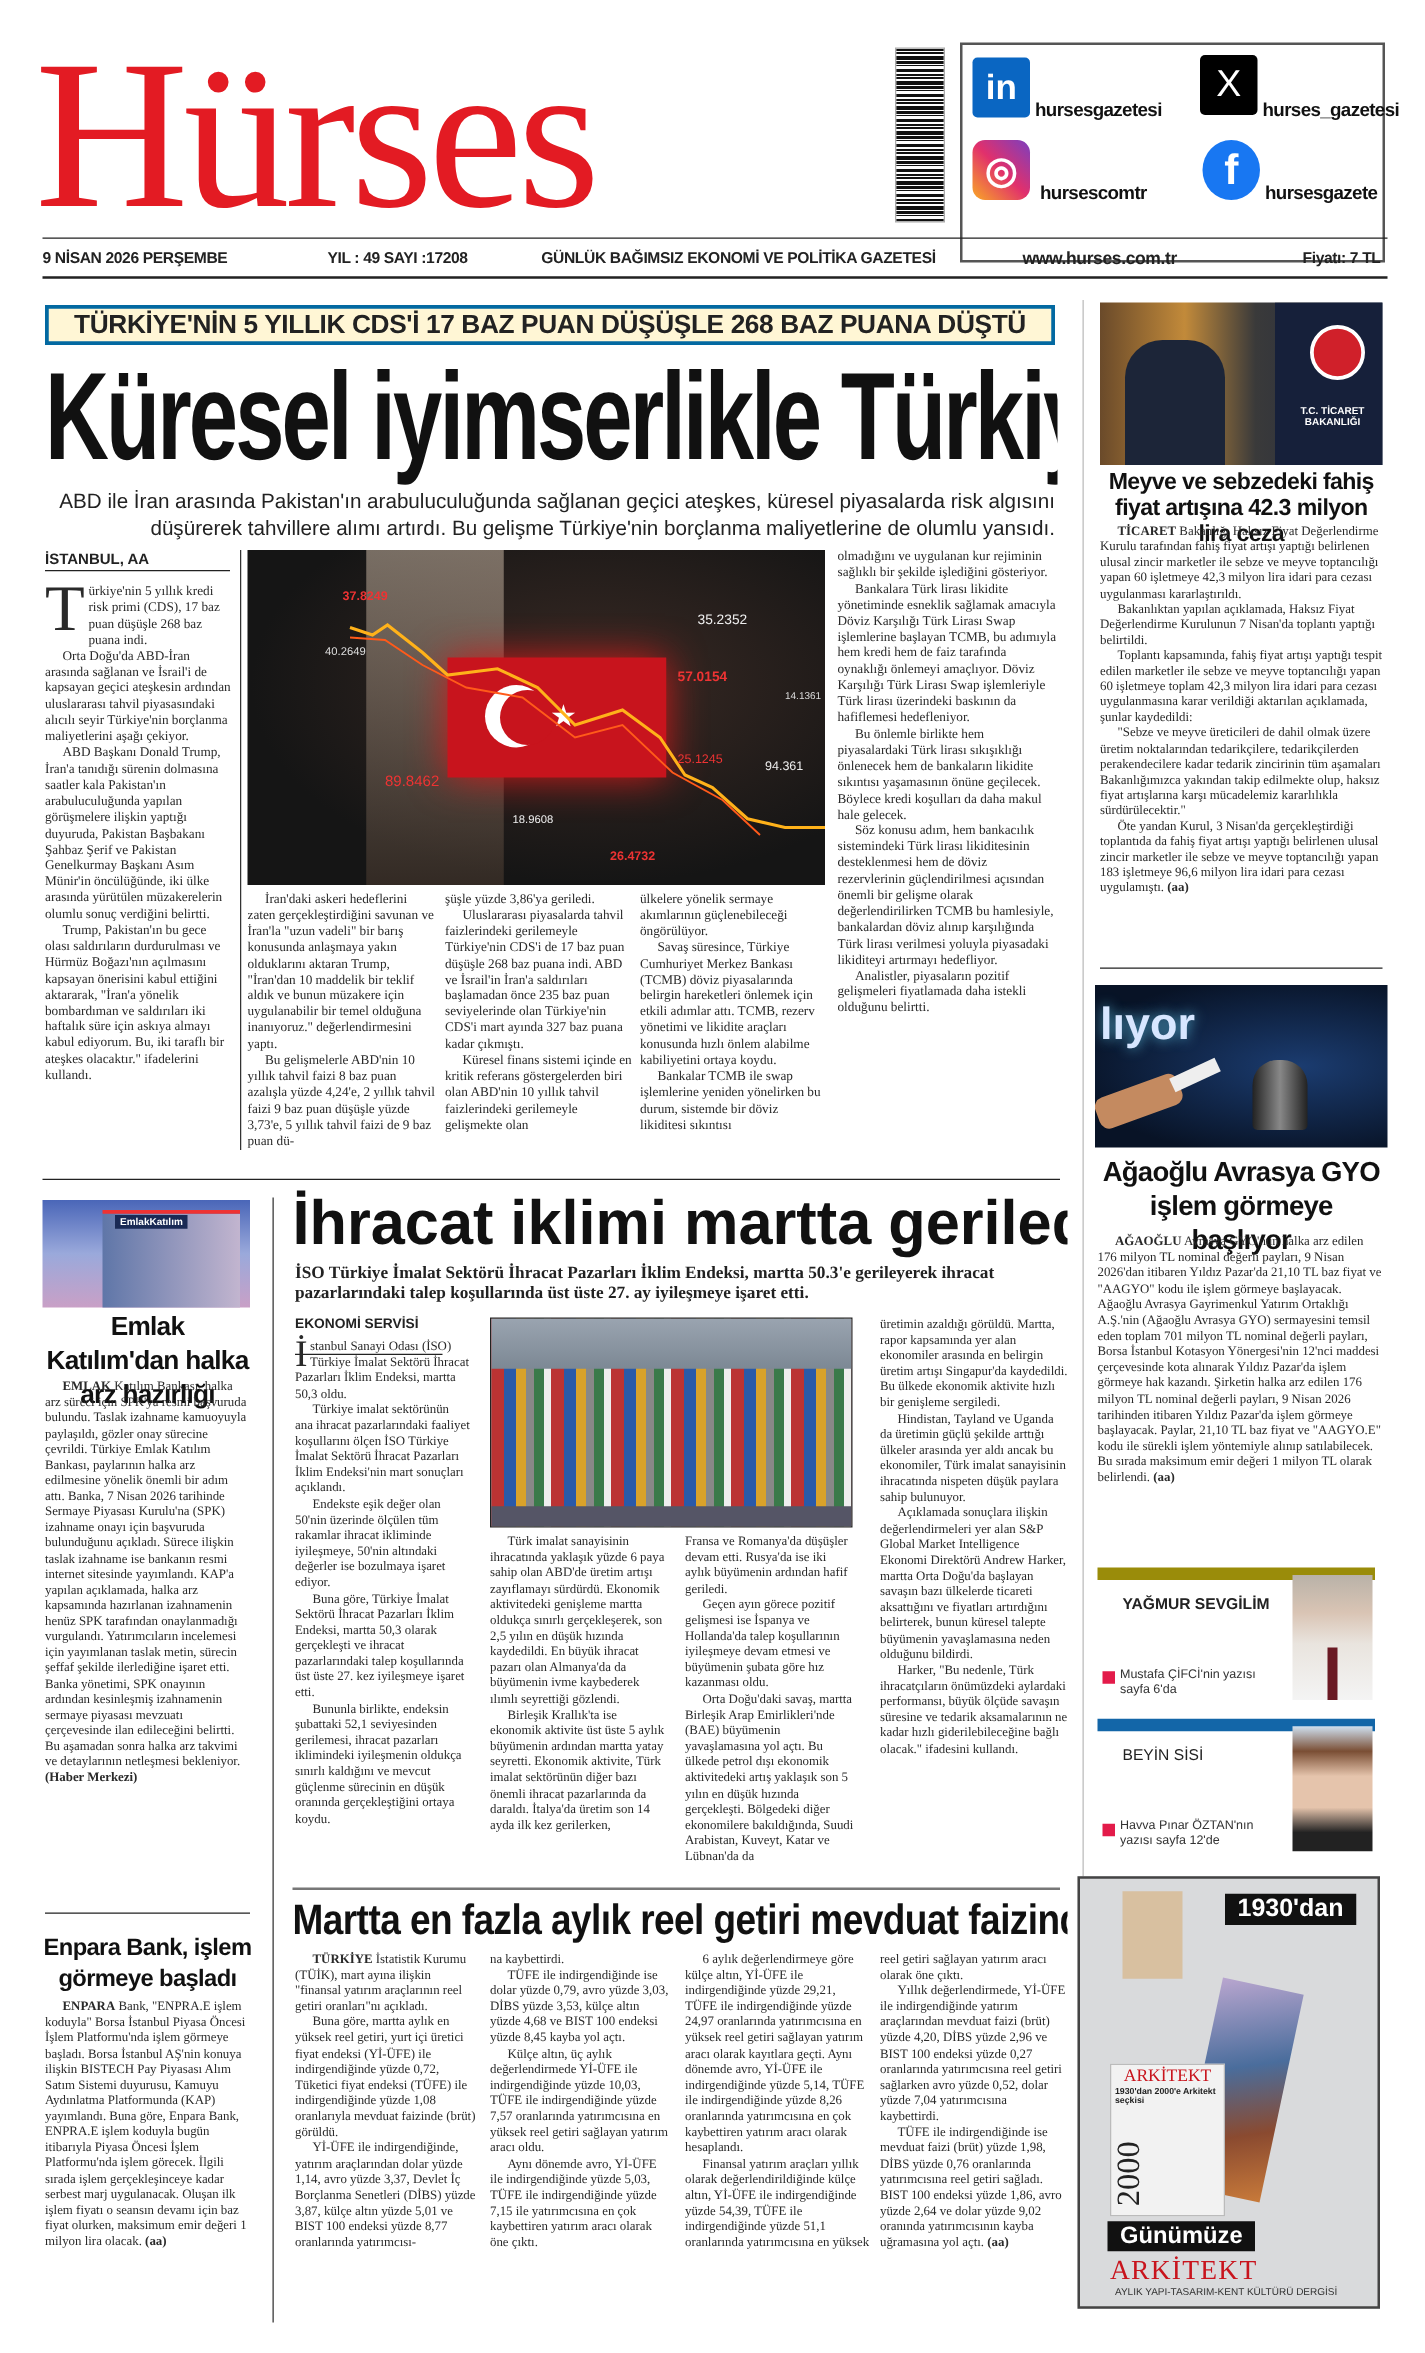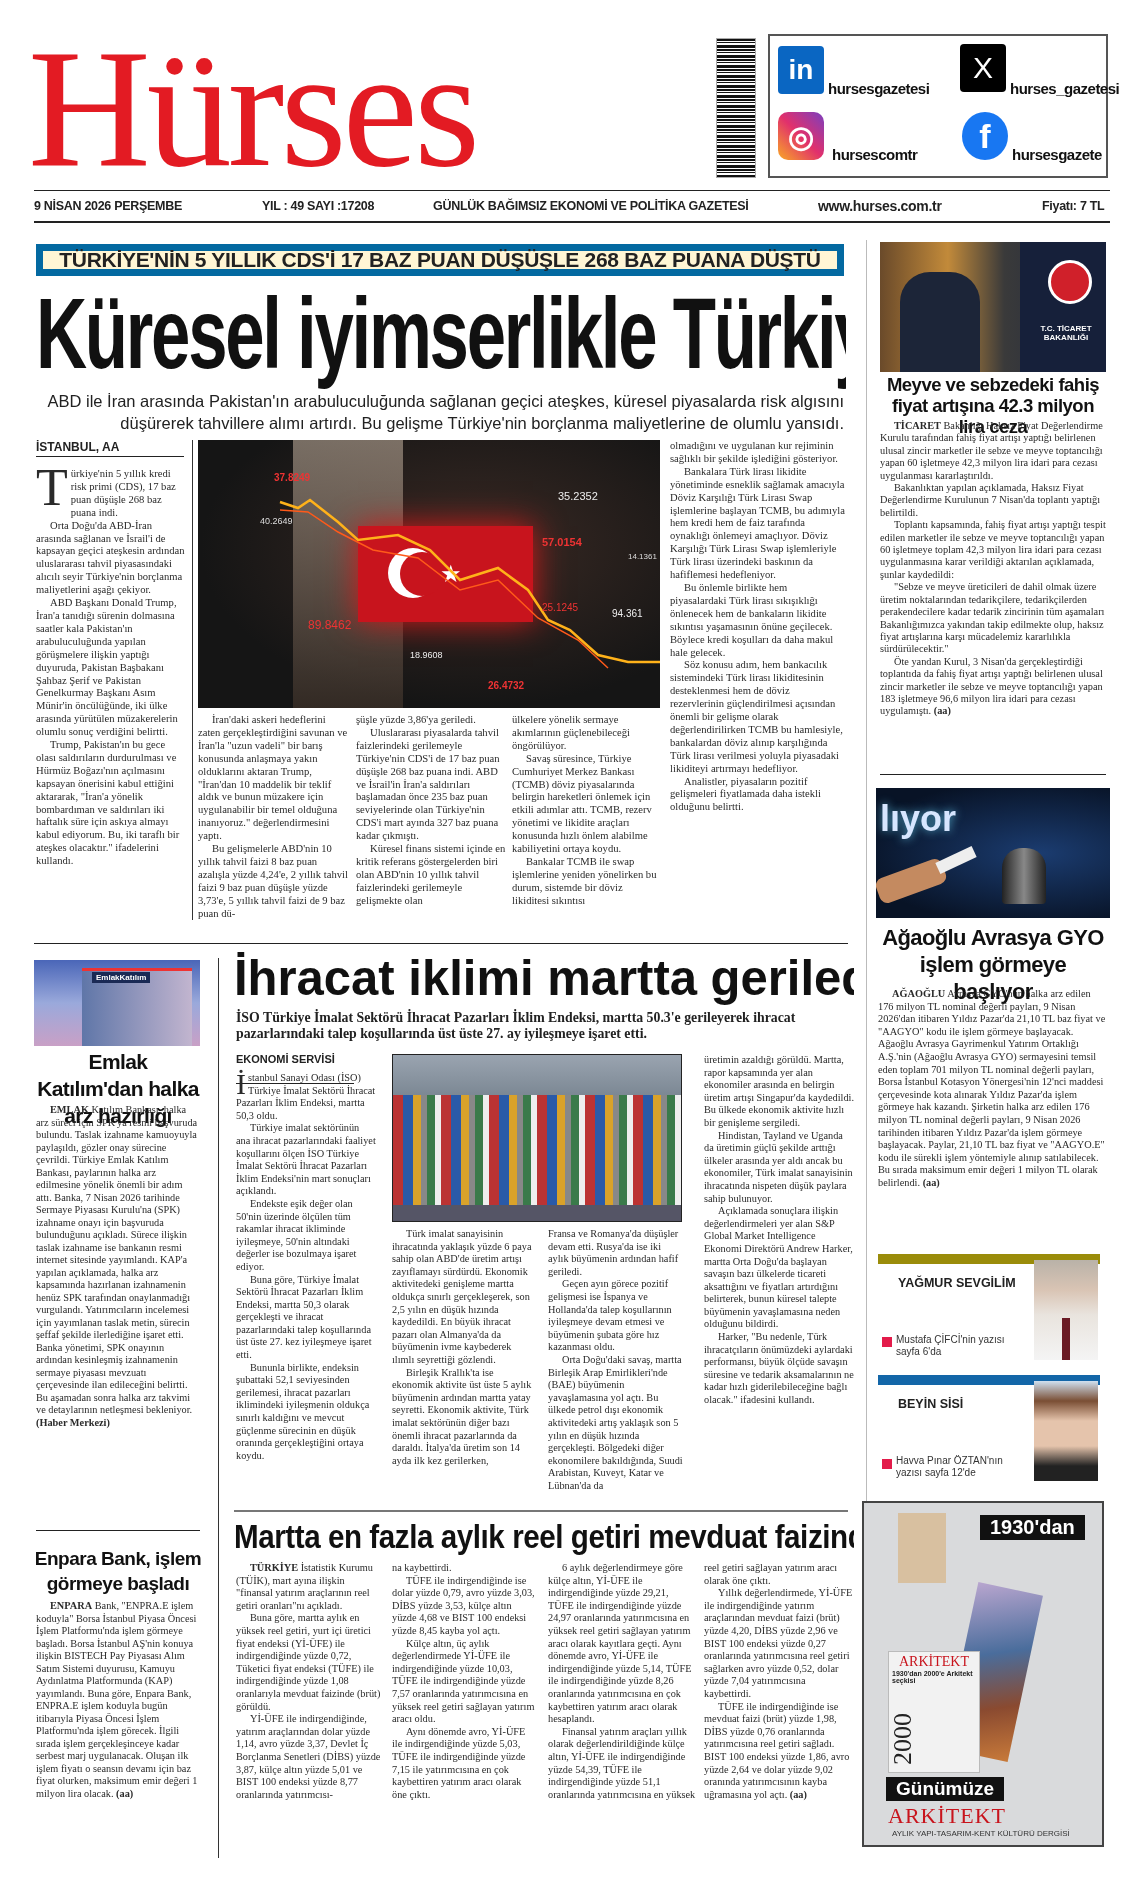--- a/index.html
+++ b/index.html
@@ -9,21 +9,21 @@
 .sans{font-family:"Liberation Sans",sans-serif}
 .body-text{font-size:10.6px;line-height:12.9px;text-align:left;color:#2a2a2a}
 .body-text p{text-indent:14px}
 .body-text p.noind{text-indent:0}
 .hl{font-family:"Liberation Sans",sans-serif;font-weight:bold;color:#111;letter-spacing:-1px;transform-origin:left top}
 .rule{position:absolute;background:#222}
 .vrule{position:absolute;width:1px;background:#333}
 
 .logo{position:absolute;left:28px;top:38px;font-family:"Liberation Serif",serif;color:#e31b23;font-size:170px;line-height:140px;letter-spacing:-4px;transform:scaleY(1.0)}
 .barcode{position:absolute;left:716px;top:38px;width:40px;height:140px;border:1px solid #aaa;background:repeating-linear-gradient(180deg,#111 0 2px,#fff 2px 3px,#111 3px 4px,#fff 4px 6px,#111 6px 9px,#fff 9px 10px)}
-.social{position:absolute;left:768px;top:34px;width:340px;height:144px;border:2px solid #555;background:#fff}
+.social{position:absolute;left:768px;top:34px;width:340px;height:176px;border:2px solid #555;background:#fff}
 .sicon{position:absolute;width:46px;height:48px;border-radius:4px;color:#fff;font-family:"Liberation Sans",sans-serif;font-weight:bold;display:flex;align-items:center;justify-content:center}
 .slabel{position:absolute;font-family:"Liberation Sans",sans-serif;font-weight:bold;font-size:15px;color:#111;letter-spacing:-0.5px}
 .infobar{position:absolute;top:199px;font-family:"Liberation Sans",sans-serif;font-weight:bold;font-size:12.5px;color:#222;letter-spacing:-0.3px}
 .photo{position:absolute;overflow:hidden}
 </style>
 </head>
 <body>
 
 <div class="logo">Hürses</div>
 <div class="barcode"></div>
@@ -47,21 +47,21 @@
 </div>
 
 <div class="rule" style="left:34px;top:190px;width:1076px;height:1px"></div>
 <div class="infobar" style="left:34px">9 NİSAN 2026 PERŞEMBE</div>
 <div class="infobar" style="left:262px">YIL : 49 SAYI :17208</div>
 <div class="infobar" style="left:433px">GÜNLÜK BAĞIMSIZ EKONOMİ VE POLİTİKA GAZETESİ</div>
 <div class="infobar" style="left:818px;font-size:14px;top:198px">www.hurses.com.tr</div>
 <div class="infobar" style="left:1042px">Fiyatı: 7 TL</div>
 <div class="rule" style="left:34px;top:221px;width:1076px;height:2px"></div>
 
-<div class="abs" style="left:36px;top:244px;width:808px;height:32px;background:#fff6d5;border:7px solid #0369a1;display:flex;align-items:center;justify-content:center">
+<div class="abs" style="left:36px;top:244px;width:808px;height:32px;background:#fff6d5;border:3px solid #0369a1;display:flex;align-items:center;justify-content:center">
   <span class="sans" style="font-weight:bold;font-size:21px;color:#222;letter-spacing:-0.3px">TÜRKİYE'NİN 5 YILLIK CDS'İ 17 BAZ PUAN DÜŞÜŞLE 268 BAZ PUANA DÜŞTÜ</span>
 </div>
 <div class="abs" style="left:36px;top:282px;width:810px;height:110px;overflow:hidden">
   <div class="hl" style="font-size:92px;line-height:96px;white-space:nowrap;transform:scale(0.77,1.08);letter-spacing:-3px">Küresel iyimserlikle Türkiye risk primi geriledi</div>
 </div>
 <div class="abs sans" style="left:40px;top:390px;width:804px;font-size:16.5px;line-height:22px;text-align:right;color:#222">ABD ile İran arasında Pakistan'ın arabuluculuğunda sağlanan geçici ateşkes, küresel piyasalarda risk algısını düşürerek tahvillere alımı artırdı. Bu gelişme Türkiye'nin borçlanma maliyetlerine de olumlu yansıdı.</div>
 
 <div class="abs sans" style="left:36px;top:440px;width:148px;font-weight:bold;font-size:12px;border-bottom:1px solid #222;padding-bottom:2px">İSTANBUL, AA</div>
 <div class="abs body-text" style="left:36px;top:468px;width:150px">
   <p class="noind"><span style="float:left;font-size:52px;line-height:40px;margin:0 3px 0 0">T</span><span>ürkiye'nin 5 yıllık kredi risk primi (CDS), 17 baz puan düşüşle 268 baz puana indi.</span></p>
@@ -148,21 +148,21 @@
   <div class="abs" style="left:0;top:0;width:222px;height:10px;background:#9a8c0a"></div>
   <div class="abs sans" style="left:20px;top:22px;font-weight:bold;font-size:12.5px;color:#222">YAĞMUR SEVGİLİM</div>
   <div class="abs" style="left:156px;top:6px;width:64px;height:100px;background:linear-gradient(180deg,#b9b2a8 0%,#d9c4b4 30%,#e9e4de 55%,#f4f4f4 100%)">
     <div class="abs" style="left:28px;top:58px;width:8px;height:42px;background:#6a1a24"></div>
   </div>
   <div class="abs" style="left:4px;top:83px;width:10px;height:10px;background:#e31b4a"></div>
   <div class="abs sans" style="left:18px;top:80px;width:130px;font-size:10px;line-height:12px;color:#333"> Mustafa ÇİFCİ'nin yazısı sayfa 6'da</div>
 </div>
 <div class="abs" style="left:878px;top:1375px;width:232px;height:115px">
   <div class="abs" style="left:0;top:0;width:222px;height:10px;background:#1366a8"></div>
-  <div class="abs sans" style="left:20px;top:22px;font-weight:bold;font-size:12.5px;color:#222">BEYİN SİSİ</div>
+  <div class="abs sans" style="left:20px;top:22px;font-weight:normal;font-size:12.5px;color:#222">BEYİN SİSİ</div>
   <div class="abs" style="left:156px;top:6px;width:64px;height:100px;background:linear-gradient(180deg,#cfe0f0 0%,#7a4e34 20%,#e5c4ac 40%,#e5c4ac 65%,#222 85%)"></div>
   <div class="abs" style="left:4px;top:84px;width:10px;height:10px;background:#e31b4a"></div>
   <div class="abs sans" style="left:18px;top:80px;width:130px;font-size:10px;line-height:12px;color:#333">Havva Pınar ÖZTAN'nın yazısı sayfa 12'de</div>
 </div>
 
 <div class="abs" style="left:862px;top:1501px;width:242px;height:346px;background:#d9dadc;border:2px solid #444">
   <div class="abs" style="left:34px;top:10px;width:48px;height:70px;background:#d8c0a0"></div>
   <div class="abs sans" style="left:116px;top:12px;background:#111;color:#fff;font-size:20px;font-weight:bold;padding:1px 10px">1930'dan</div>
   <div class="abs" style="left:96px;top:84px;width:66px;height:170px;background:linear-gradient(160deg,#b9a6cf,#4a6d9c 40%,#8a4a30 70%,#c87a3a);transform:rotate(12deg)"></div>
   <div class="abs" style="left:24px;top:148px;width:92px;height:122px;background:#f2f2f2;border:1px solid #bbb">

